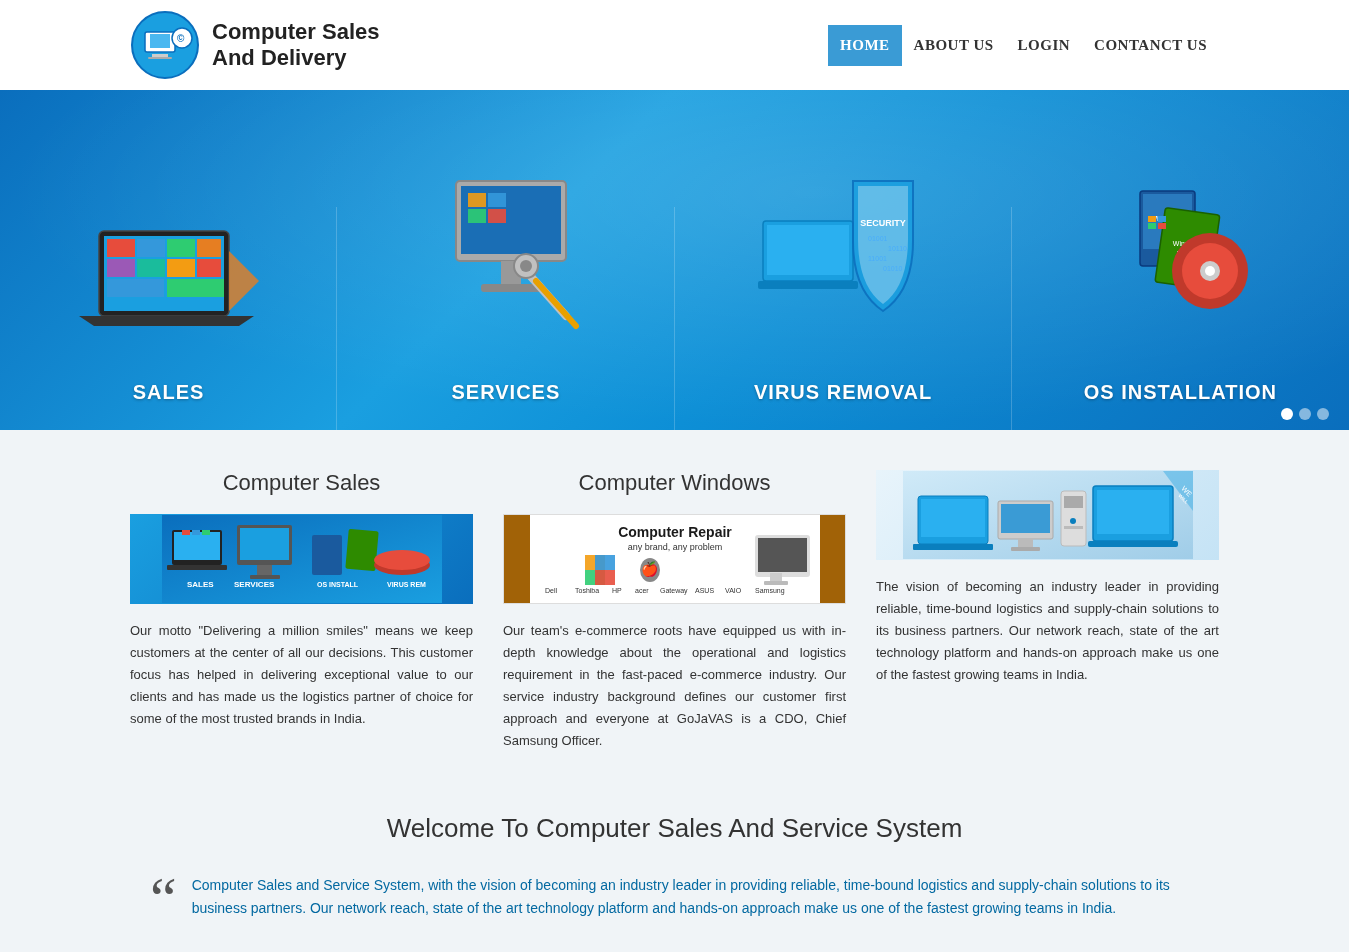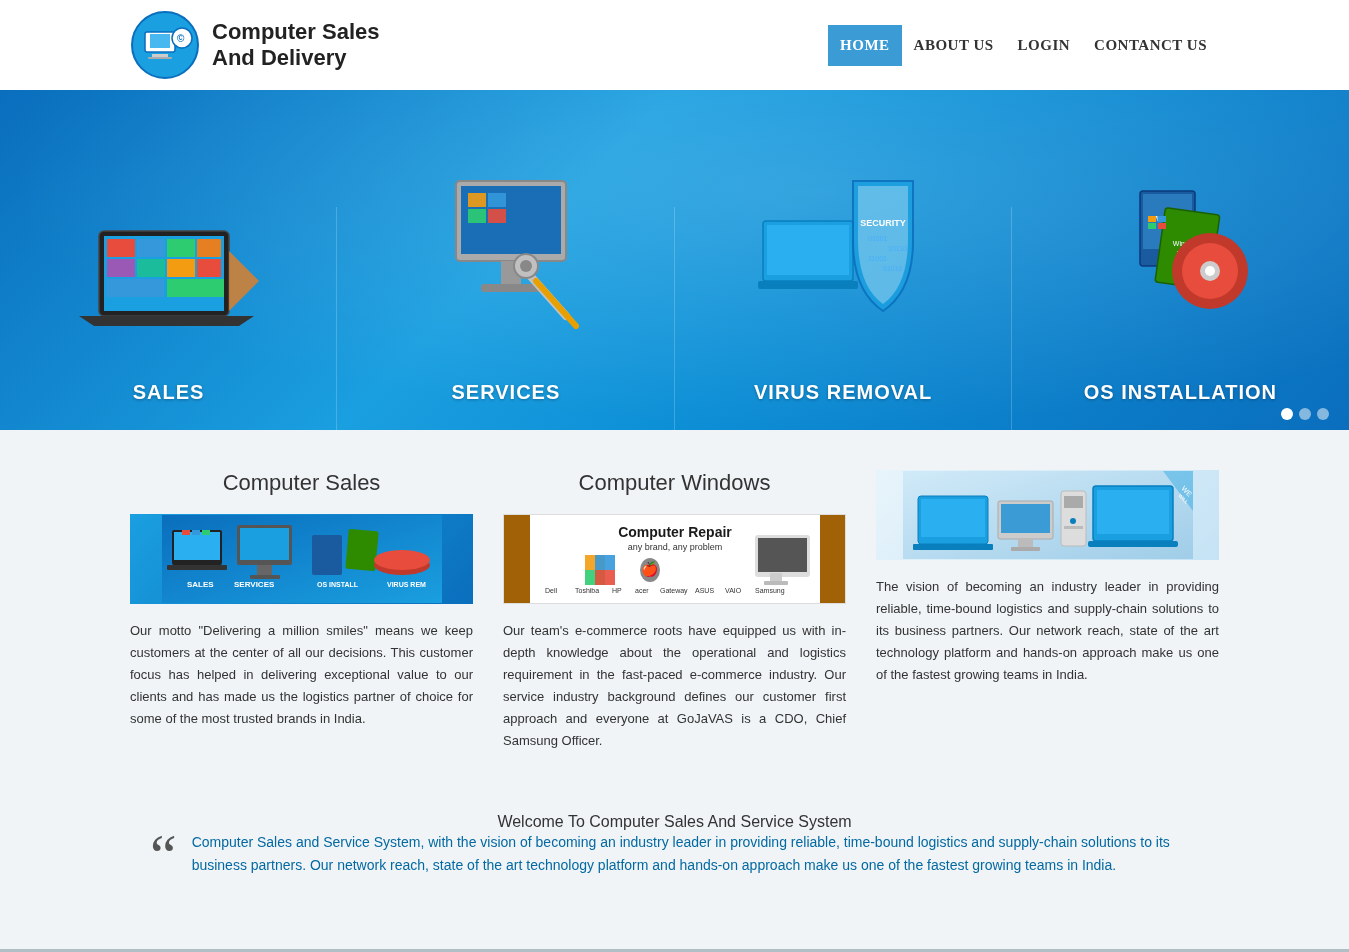--- a/index.html
+++ b/index.html
@@ -175,23 +175,24 @@
       color: #333;
       text-align: justify;
     }
 
     
     .welcome-section {
       text-align: center;
       padding: 10px 0 30px;
     }
     .welcome-title {
-      font-size: 16px;
+      font-size: 26px;
       font-weight: normal;
       color: #333;
+      margin-bottom: 30px;
     }
     .quote-block {
       display: flex;
       align-items: flex-start;
       gap: 15px;
       text-align: left;
       padding: 0 20px;
     }
     .quote-mark {
       font-size: 60px;

